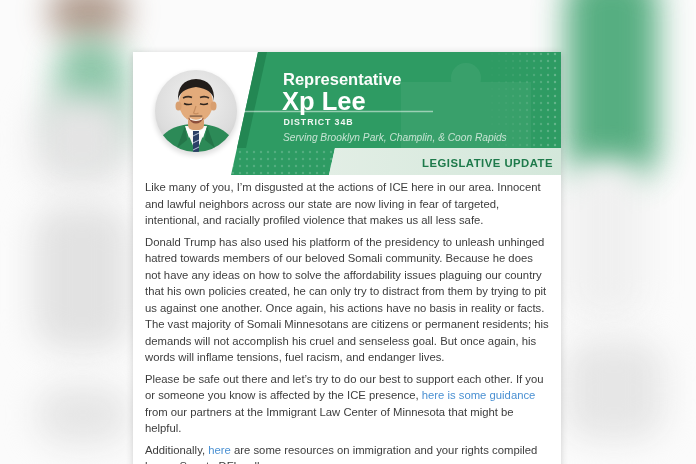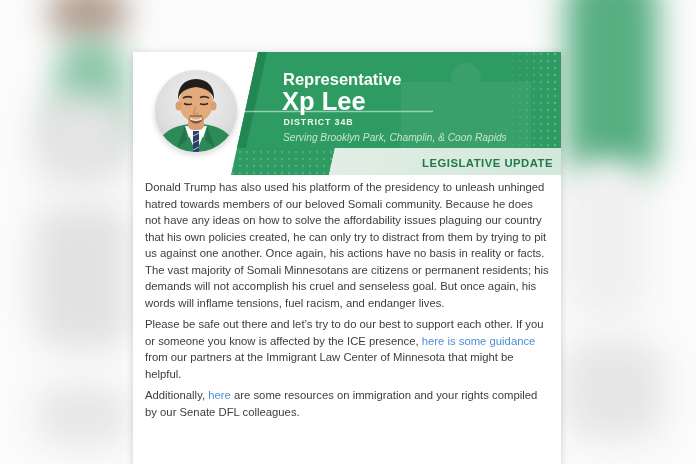--- a/index.html
+++ b/index.html
@@ -132,19 +132,20 @@
           <path d="M 63,54 q -1.5,5 -2.5,7 q 2.5,1.8 5,0" stroke="#c68d5f" stroke-width="1.2" fill="none"></path>
 
           <rect x="56.5" y="63.2" width="13" height="1.8" rx="0.9" fill="#4a3428" opacity="0.5"></rect>
           <path d="M 55,65.5 q 8,7 16,0 q -3,6 -8,6 q -5,0 -8,-6 Z" fill="#8c4f3c"></path>
           <path d="M 57,66 q 6,3.4 12,0 l 0,1.6 q -6,2.6 -12,0 Z" fill="#f4efe9"></path>
         </g>
       </g>
     </svg>
 
     <div class="letter">
+      <p>Like many of you, I’m disgusted at the actions of ICE here in our area. Innocent and lawful neighbors across our state are now living in fear of targeted, intentional, and racially profiled violence that makes us all less safe.</p>
       <p>Donald Trump has also used his platform of the presidency to unleash unhinged hatred towards members of our beloved Somali community. Because he does not have any ideas on how to solve the affordability issues plaguing our country that his own policies created, he can only try to distract from them by trying to pit us against one another. Once again, his actions have no basis in reality or facts. The vast majority of Somali Minnesotans are citizens or permanent residents; his demands will not accomplish his cruel and senseless goal. But once again, his words will inflame tensions, fuel racism, and endanger lives.</p>
       <p><span>Please be safe out there and let’s try to do our best to support each other. If you or someone you know is affected by the ICE presence, </span><a>here is some guidance</a><span> from our partners at the Immigrant Law Center of Minnesota that might be helpful.</span></p>
       <p><span>Additionally, </span><a>here</a><span> are some resources on immigration and your rights compiled by our Senate DFL colleagues.</span></p>
     </div>
 
   </div>
 </div>
 
 </body></html>

